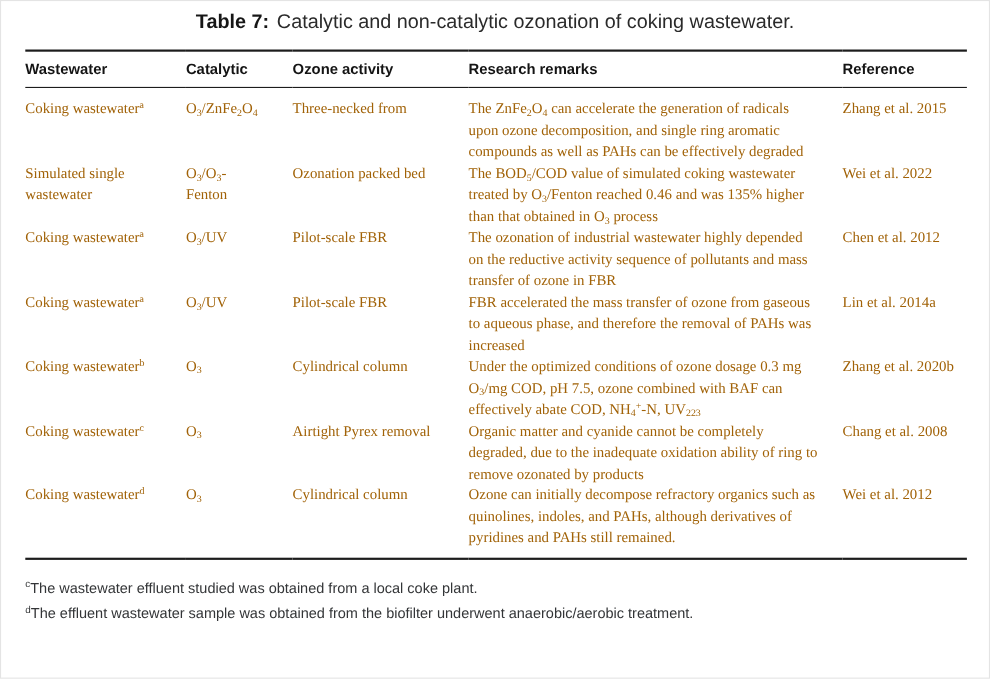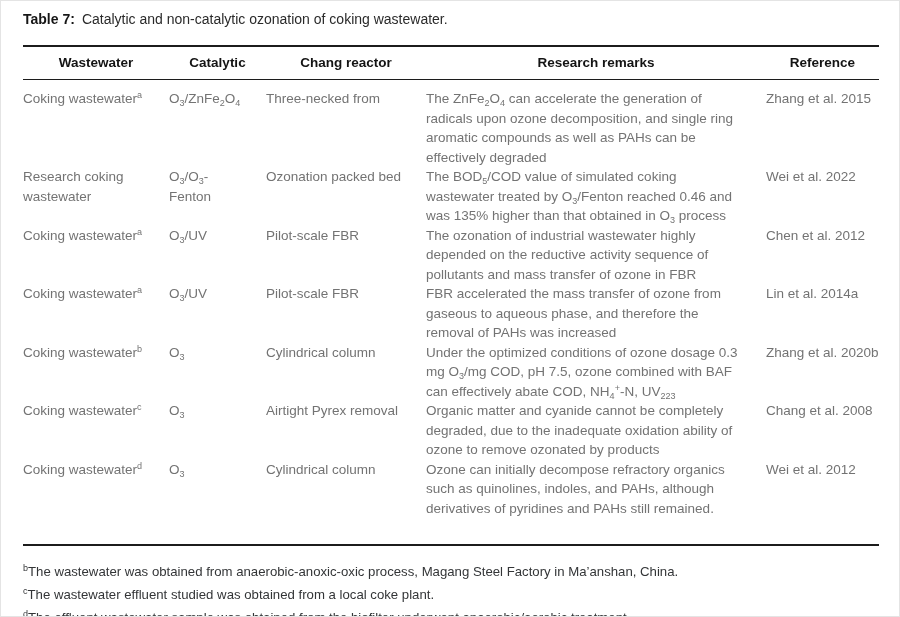--- a/index.html
+++ b/index.html
@@ -8,58 +8,60 @@
     width: 900px;
     height: 617px;
     border: 1px solid #e4e4e4;
     padding: 9px 22px 0 22px;
     font-family: "Liberation Sans", sans-serif;
     color: #3d4043;
     -webkit-font-smoothing: antialiased;
   }
   .caption {
     margin: 0 0 17px 0;
-    font-size: 14px;
+    font-size: 18px;
     line-height: 18px;
     color: #2a2a2a;
+    text-align: center;
   }
   .caption-label {
     font-weight: bold;
     color: #161616;
     margin-right: 7px;
   }
   table.data-table {
     width: 856px;
     border-collapse: collapse;
     table-layout: fixed;
     border-top: 2.5px solid #1c1c1c;
     border-bottom: 2.5px solid #1c1c1c;
   }
   col.c1 { width: 146px; }
   col.c2 { width: 97px; }
   col.c3 { width: 160px; }
   col.c4 { width: 340px; }
   col.c5 { width: 113px; }
   th {
-    text-align: center;
+    text-align: left;
     font-size: 13.5px;
     font-weight: bold;
     color: #141414;
     padding: 8px 0 9px 0;
     border-bottom: 1.5px solid #1c1c1c;
   }
   td {
     vertical-align: top;
     font-size: 13.5px;
     line-height: 19.5px;
     padding: 0;
-    color: #737373;
+    color: #a16207;
+    font-family: Liberation Serif, serif;
   }
   tbody tr:first-child td { padding-top: 9px; }
-  tbody tr:last-child td { padding-bottom: 26px; }
+  tbody tr:last-child td { padding-bottom: 8px; }
   td.cell-ozonation { padding-right: 28px; }
   td.cell-remarks { padding-right: 20px; }
   td.cell-wastewater, td.cell-reactor { padding-right: 8px; }
   sub, sup { line-height: 0; }
   sub { font-size: 67%; vertical-align: -0.28em; }
   sup { font-size: 67%; vertical-align: 0.5em; }
   .footnotes { margin-top: 14px; }
   .footnote {
     margin: 0;
     font-size: 13.2px;
@@ -84,35 +86,35 @@
     <col class="c1">
       <col class="c2">
       <col class="c3">
       <col class="c4">
       <col class="c5">
   </colgroup>
   <thead>
     <tr>
       <th>Wastewater</th>
       <th>Catalytic</th>
-      <th>Chang reactor</th>
+      <th>Ozone activity</th>
       <th>Research remarks</th>
       <th>Reference</th>
     </tr>
   </thead>
   <tbody>
     <tr>
       <td class="cell-wastewater">Coking wastewater<sup>a</sup></td>
       <td class="cell-ozonation">O<sub>3</sub>/ZnFe<sub>2</sub>O<sub>4</sub></td>
       <td class="cell-reactor">Three-necked from</td>
       <td class="cell-remarks">The ZnFe<sub>2</sub>O<sub>4</sub> can accelerate the generation of radicals upon ozone decomposition, and single ring aromatic compounds as well as PAHs can be effectively degraded</td>
       <td class="cell-reference">Zhang et al. 2015</td>
     </tr>
     <tr>
-      <td class="cell-wastewater">Research coking wastewater</td>
+      <td class="cell-wastewater">Simulated single wastewater</td>
       <td class="cell-ozonation">O<sub>3</sub>/O<sub>3</sub>-Fenton</td>
       <td class="cell-reactor">Ozonation packed bed</td>
       <td class="cell-remarks">The BOD<sub>5</sub>/COD value of simulated coking wastewater treated by O<sub>3</sub>/Fenton reached 0.46 and was 135% higher than that obtained in O<sub>3</sub> process</td>
       <td class="cell-reference">Wei et al. 2022</td>
     </tr>
     <tr>
       <td class="cell-wastewater">Coking wastewater<sup>a</sup></td>
       <td class="cell-ozonation">O<sub>3</sub>/UV</td>
       <td class="cell-reactor">Pilot-scale FBR</td>
       <td class="cell-remarks">The ozonation of industrial wastewater highly depended on the reductive activity sequence of pollutants and mass transfer of ozone in FBR</td>
@@ -129,30 +131,29 @@
       <td class="cell-wastewater">Coking wastewater<sup>b</sup></td>
       <td class="cell-ozonation">O<sub>3</sub></td>
       <td class="cell-reactor">Cylindrical column</td>
       <td class="cell-remarks">Under the optimized conditions of ozone dosage 0.3 mg O<sub>3</sub>/mg COD, pH 7.5, ozone combined with BAF can effectively abate COD, NH<sub>4</sub><sup>+</sup>-N, UV<sub>223</sub></td>
       <td class="cell-reference">Zhang et al. 2020b</td>
     </tr>
     <tr>
       <td class="cell-wastewater">Coking wastewater<sup>c</sup></td>
       <td class="cell-ozonation">O<sub>3</sub></td>
       <td class="cell-reactor">Airtight Pyrex removal</td>
-      <td class="cell-remarks">Organic matter and cyanide cannot be completely degraded, due to the inadequate oxidation ability of ozone to remove ozonated by products</td>
+      <td class="cell-remarks">Organic matter and cyanide cannot be completely degraded, due to the inadequate oxidation ability of ring to remove ozonated by products</td>
       <td class="cell-reference">Chang et al. 2008</td>
     </tr>
     <tr>
       <td class="cell-wastewater">Coking wastewater<sup>d</sup></td>
       <td class="cell-ozonation">O<sub>3</sub></td>
       <td class="cell-reactor">Cylindrical column</td>
       <td class="cell-remarks">Ozone can initially decompose refractory organics such as quinolines, indoles, and PAHs, although derivatives of pyridines and PAHs still remained.</td>
       <td class="cell-reference">Wei et al. 2012</td>
     </tr>
   </tbody>
 </table>
 
 <div class="footnotes">
-  <p class="footnote"><sup class="fn-marker">b</sup><span>The wastewater was obtained from anaerobic-anoxic-oxic process, Magang Steel Factory in Ma’anshan, China.</span></p>
   <p class="footnote"><sup class="fn-marker">c</sup><span>The wastewater effluent studied was obtained from a local coke plant.</span></p>
   <p class="footnote"><sup class="fn-marker">d</sup><span>The effluent wastewater sample was obtained from the biofilter underwent anaerobic/aerobic treatment.</span></p>
 </div>
 
 </body></html>

